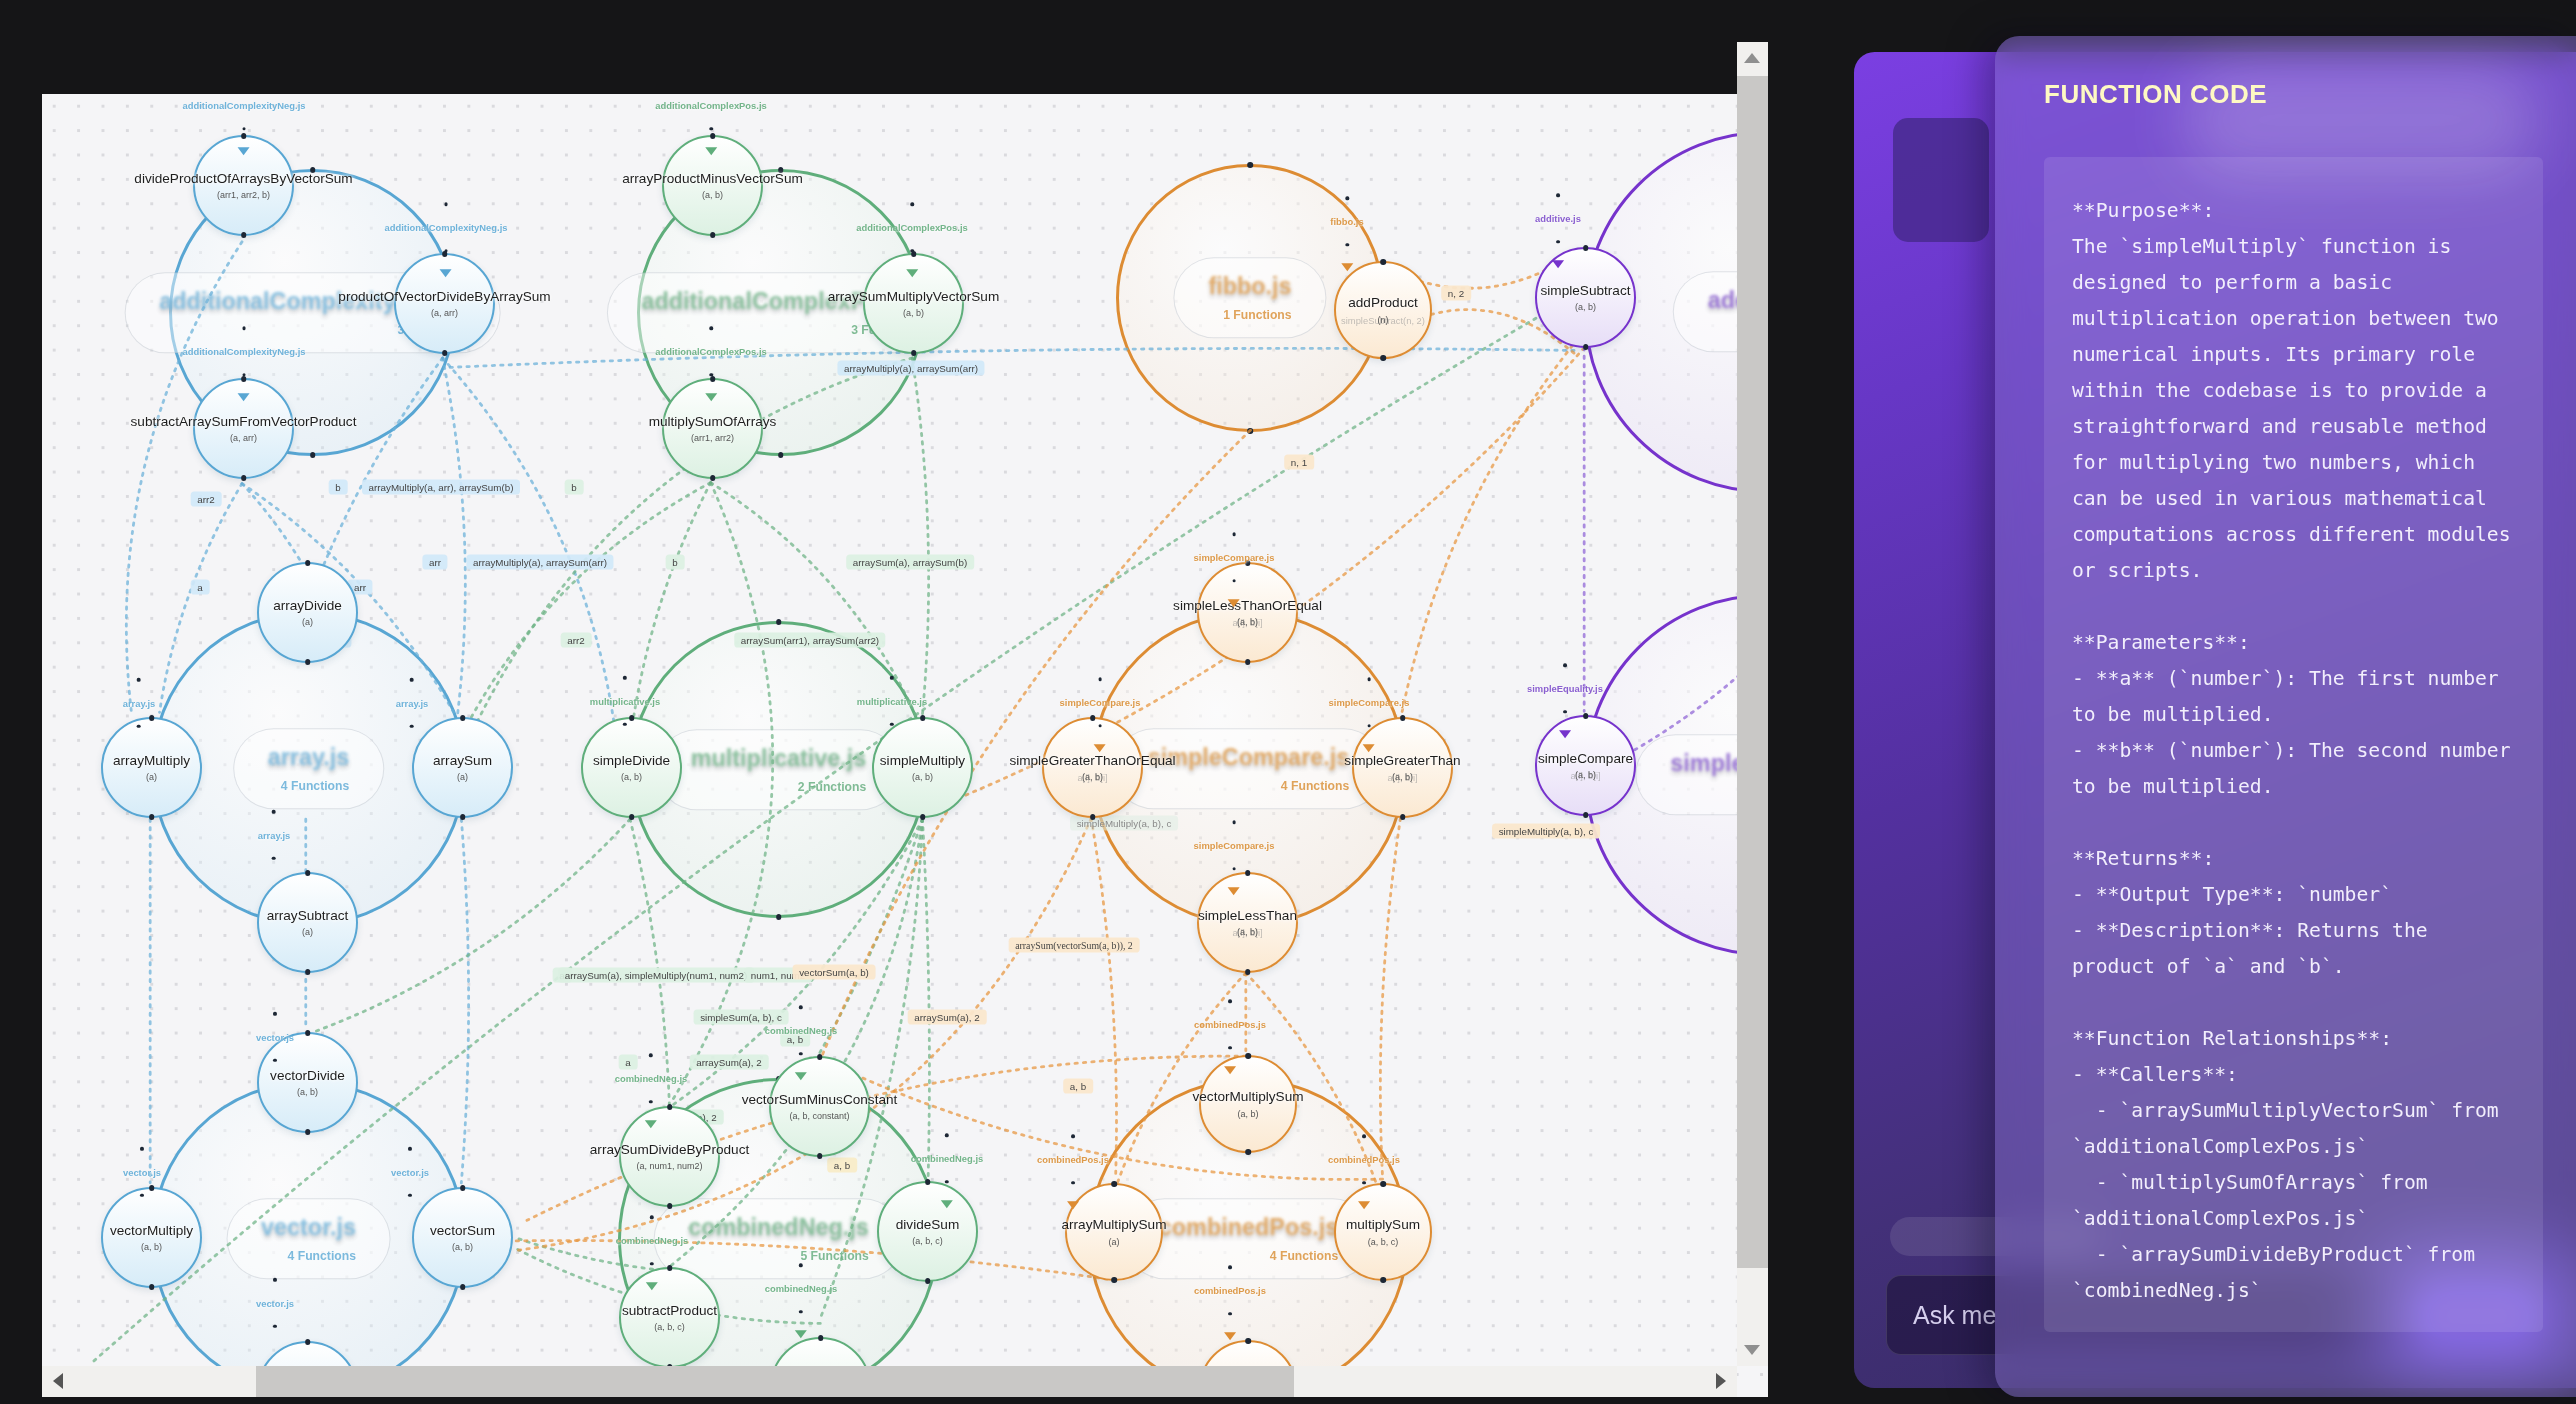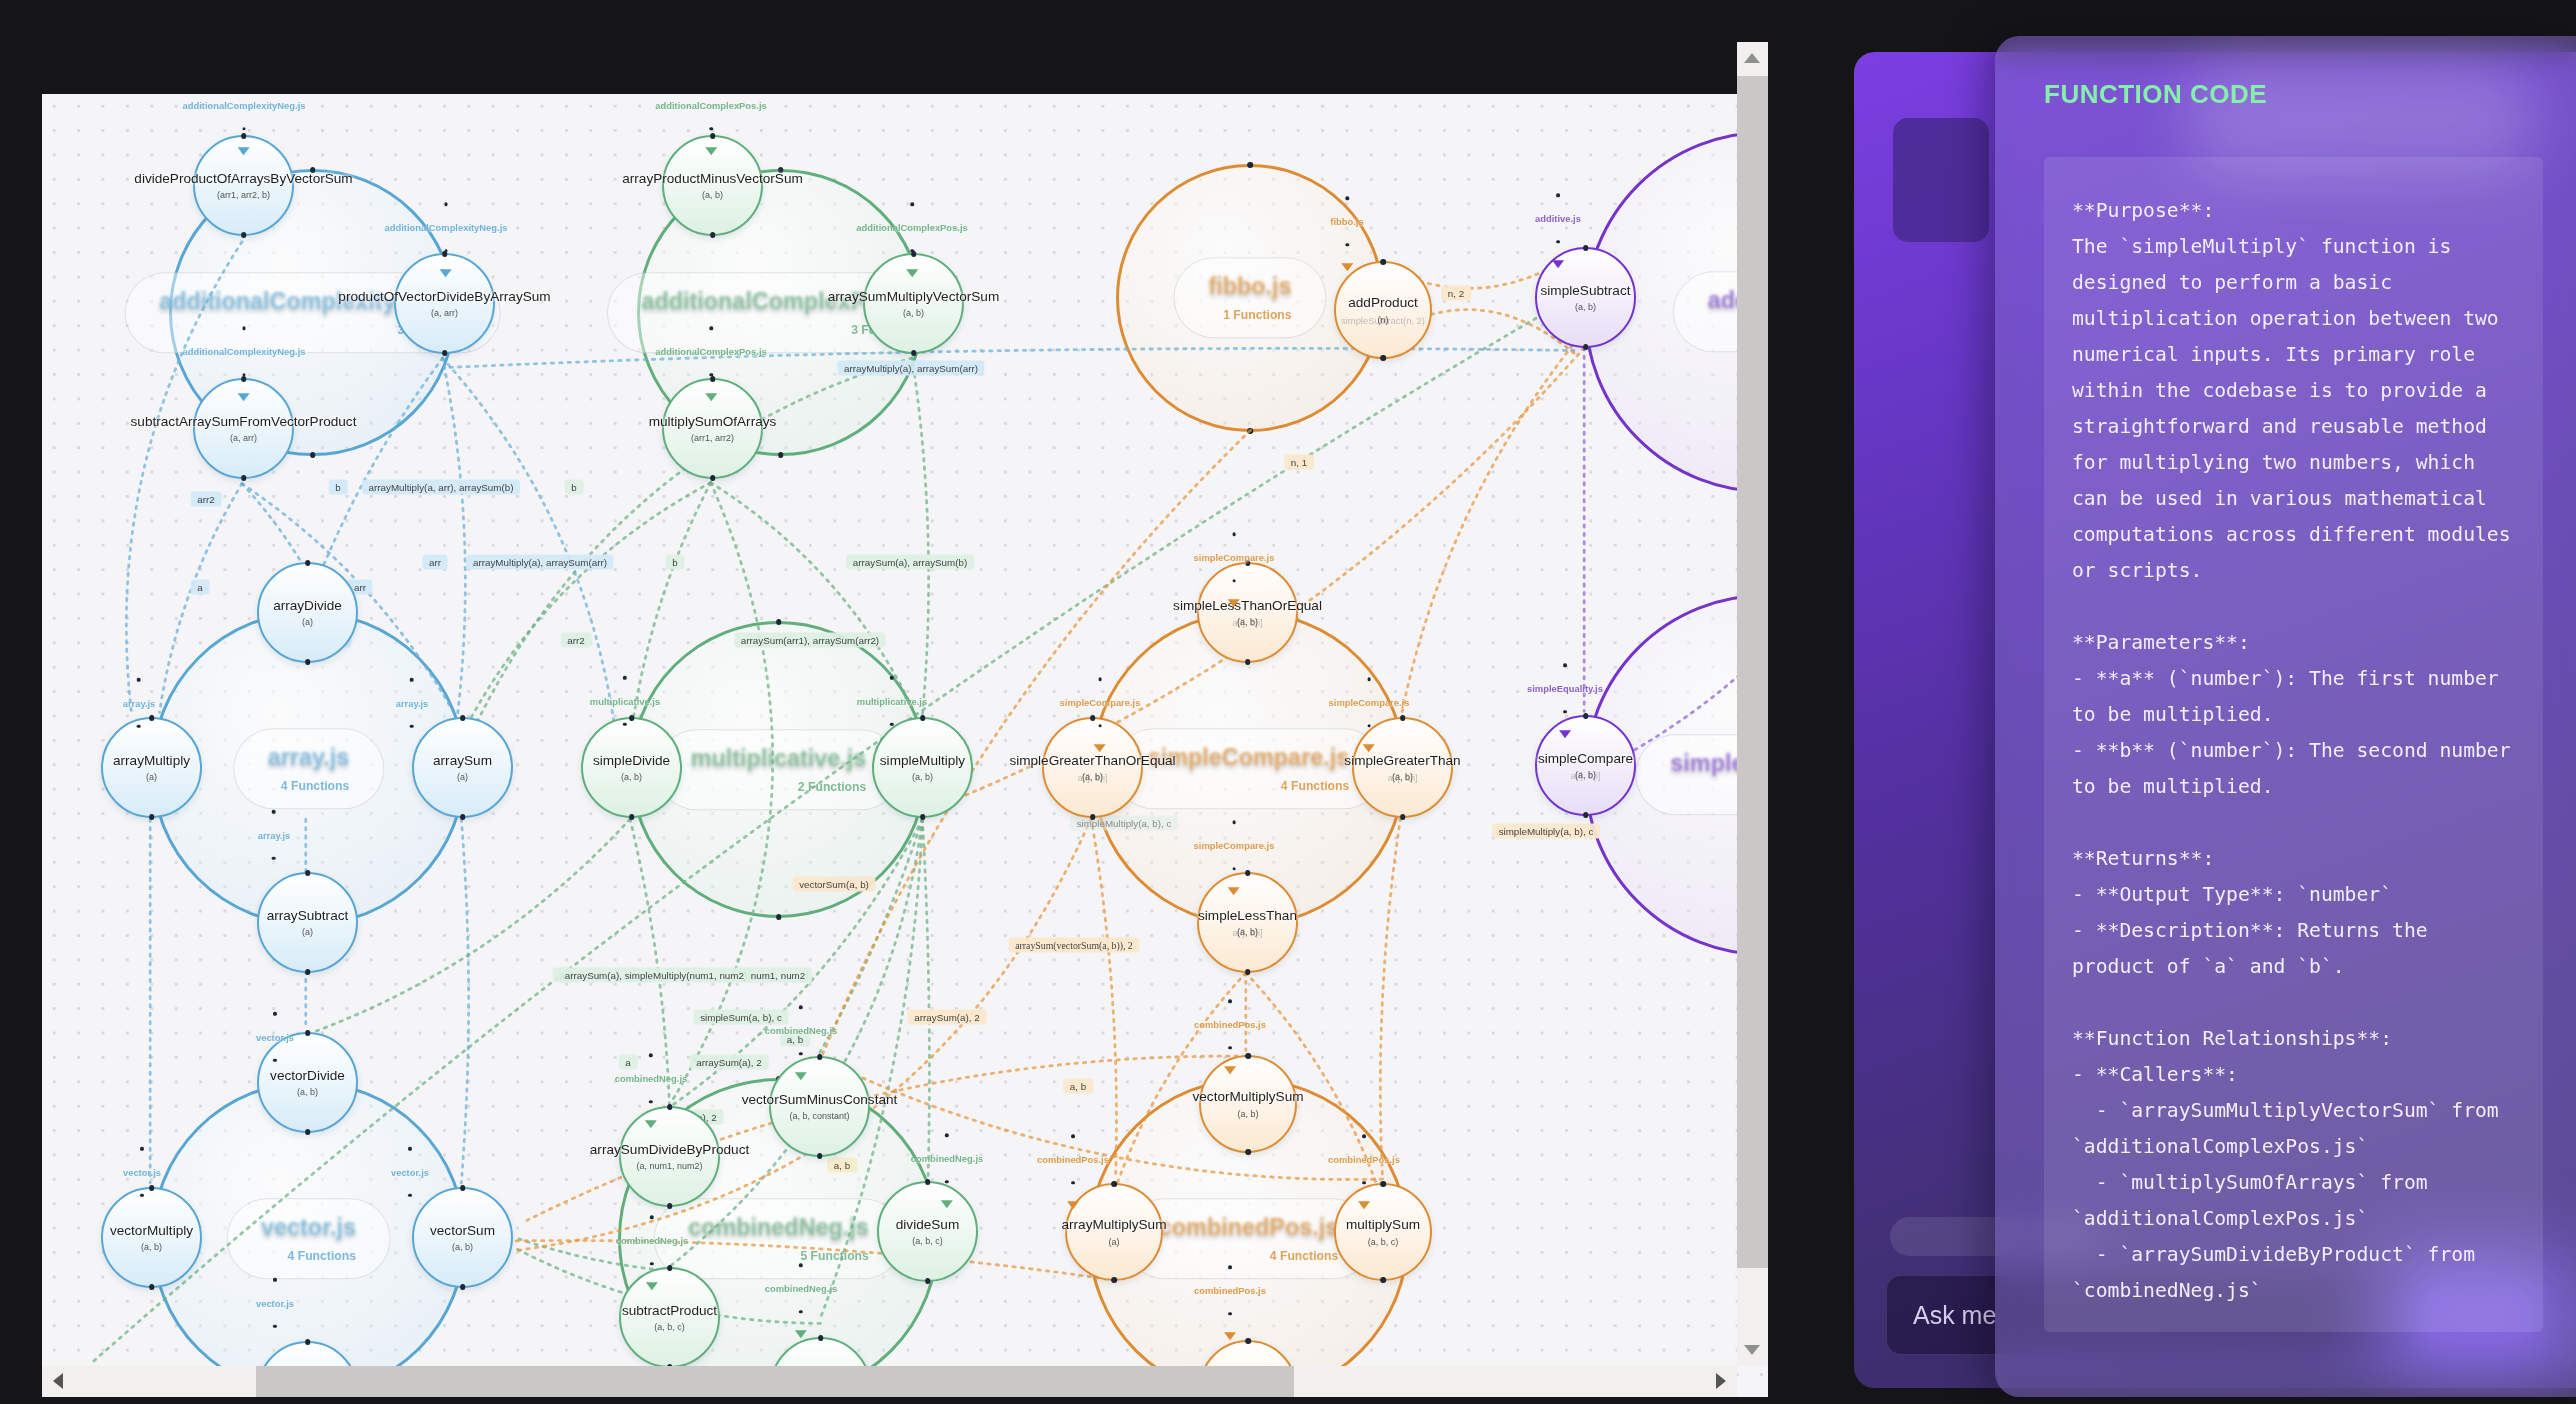--- a/index.html
+++ b/index.html
@@ -101,21 +101,21 @@
     padding:0 0 0 26px;outline:none;box-sizing:border-box;}
   .ask-input::placeholder{color:#d6cfee;}
   .glow-btn{position:absolute;left:562px;top:1233px;width:122px;height:62px;border-radius:13px;
     background:#8f6cff;filter:blur(7.5px);
     box-shadow:0 0 66px 39px rgba(145,115,250,.85);}
   .overlay{left:1995px;top:36px;width:581px;height:1361px;border-radius:24.4px 0 0 24.4px;
     background:rgba(124,106,188,.52);backdrop-filter:blur(15px) saturate(1.15);
     -webkit-backdrop-filter:blur(15px) saturate(1.15);
     box-shadow:-11.2px 0 37px rgba(10,5,30,.35);z-index:40;overflow:hidden;}
   .panel-title{position:absolute;left:49px;top:43px;font-size:26px;font-weight:800;
-    letter-spacing:0.5px;color:#86efac;}
+    letter-spacing:0.5px;color:#fef9c3;}
   .title-blob{position:absolute;left:187px;top:28px;width:356px;height:112px;border-radius:56px;
     background:rgba(255,255,255,.20);filter:blur(30px);}
   .code-block{position:absolute;left:49px;top:121px;width:499px;height:1175px;
     background:rgba(255,255,255,.10);border-radius:5.6px;box-sizing:border-box;
     padding:36px 0 0 28px;overflow:hidden;}
   .code-block pre{margin:0;font-family:"DejaVu Sans Mono","Liberation Mono",monospace;
     font-size:19.7px;line-height:36px;color:#f2eefc;white-space:pre;}
 </style>
 </head>
 <body>
@@ -250,21 +250,21 @@
         <div class="badge bg-blue" style="left: 200px; top: 587px;">a</div>
         <div class="badge bg-blue" style="left: 360px; top: 587px;">arr</div>
         <div class="badge bg-blue" style="left: 911px; top: 368px;">arrayMultiply(a), arraySum(arr)</div>
         <div class="badge bg-orange" style="left: 1299px; top: 462px;">n, 1</div>
         <div class="badge bg-orange" style="left: 1456px; top: 293px;">n, 2</div>
         <div class="badge bg-orange" style="left: 1546px; top: 831px;">simpleMultiply(a, b), c</div>
         <div class="badge bg-ghost" style="left: 1124px; top: 823px;">simpleMultiply(a, b), c</div>
         <div class="badge bg-green" style="left: 562px; top: 975px;">a</div>
         <div class="badge bg-green" style="left: 656px; top: 975px;">arraySum(a), simpleMultiply(num1, num2)</div>
         <div class="badge bg-green" style="left: 778px; top: 975px;">num1, num2</div>
-        <div class="badge bg-orange" style="left: 834px; top: 884px; text-align: center;">vectorSum(a, b)</div>
+        <div class="badge bg-orange" style="left: 834px; top: 972px; text-align: center;">vectorSum(a, b)</div>
         <div class="badge bg-orange" style="left: 1074px; top: 945px; font-family: Liberation Serif, serif;">arraySum(vectorSum(a, b)), 2</div>
         <div class="badge bg-green" style="left: 741px; top: 1017px;">simpleSum(a, b), c</div>
         <div class="badge bg-orange" style="left: 947px; top: 1017px;">arraySum(a), 2</div>
         <div class="badge bg-green" style="left: 729px; top: 1062px;">arraySum(a), 2</div>
         <div class="badge bg-green" style="left: 628px; top: 1062px;">a</div>
         <div class="badge bg-green" style="left: 795px; top: 1039px;">a, b</div>
         <div class="badge bg-green" style="left: 684px; top: 1117px;">arraySum(a), 2</div>
         <div class="badge bg-orange" style="left: 1078px; top: 1086px;">a, b</div>
         <div class="badge bg-yellow" style="left: 842px; top: 1165px;">a, b</div>
       </div>

